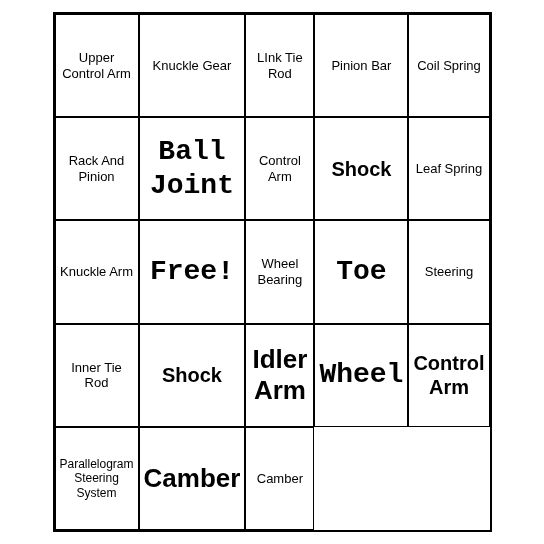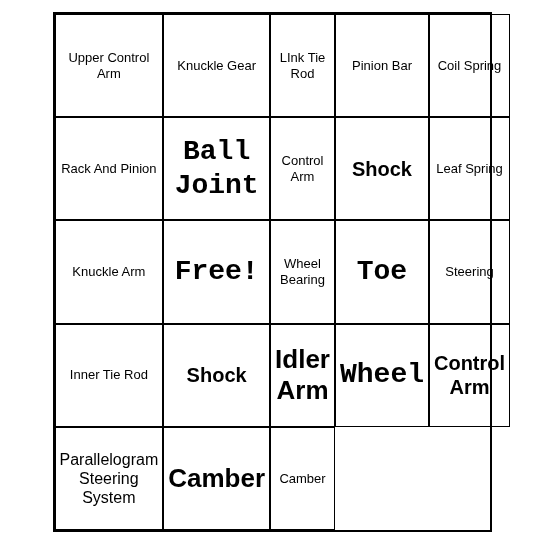--- a/index.html
+++ b/index.html
@@ -61,21 +61,21 @@
       font-size: 26px;
       font-weight: bold;
     }
 
     .size-medium {
       font-size: 20px;
       font-weight: bold;
     }
 
     .size-small {
-      font-size: 16px;
+      font-size: 12px;
     }
   </style>
 </head>
 <body>
 
 <div class="bingo-container">
   <div class="bingo-grid">
   <div class="bingo-cell">
         <span class="size-normal">Upper Control Arm</span>
       </div>

